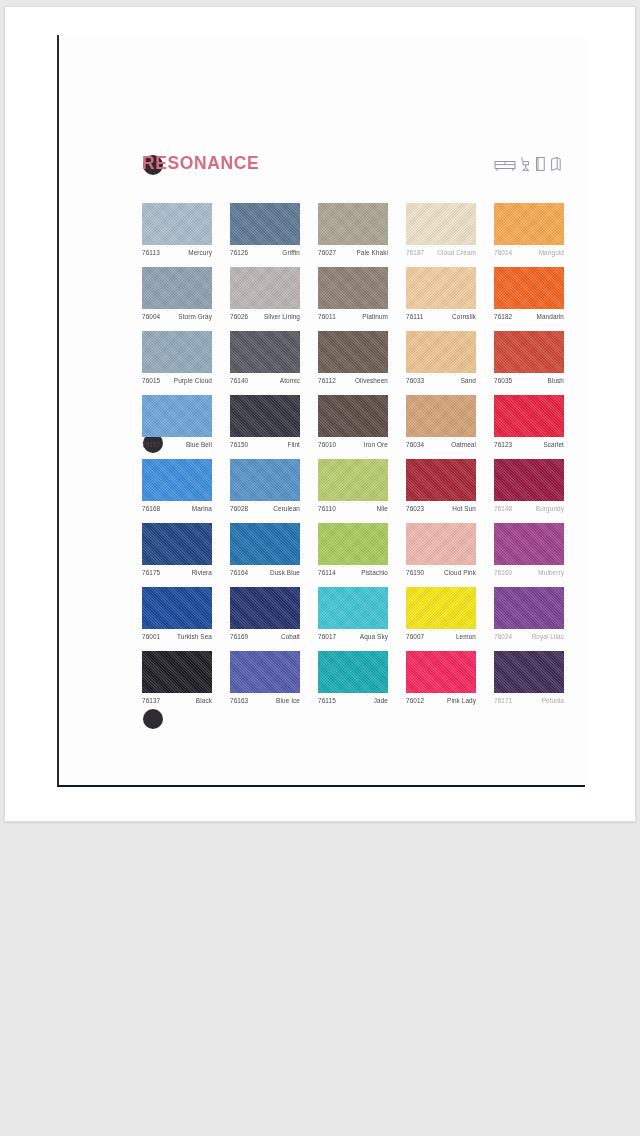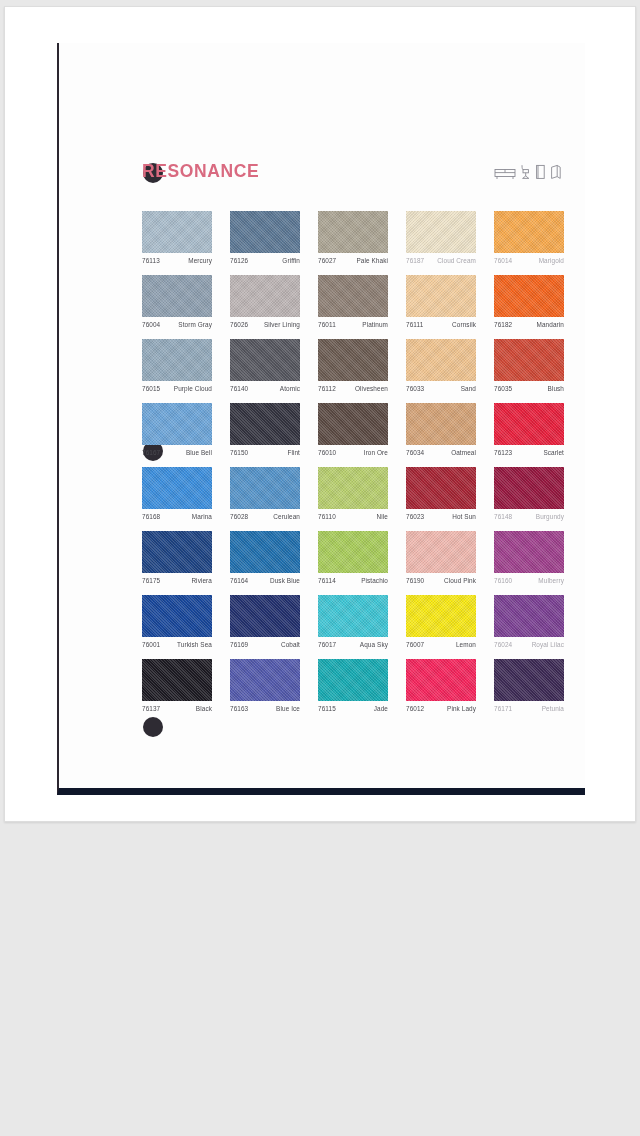--- a/index.html
+++ b/index.html
@@ -25,27 +25,27 @@
     background: #ffffff;
     border: 1px solid #dddddd;
     box-sizing: border-box;
     box-shadow: 0 1px 2px rgba(0,0,0,0.10);
   }
 
   
   #sheet {
     position: absolute;
     left: 52px;
-    top: 36px;
+    top: 28px;
     width: 528px;
     height: 752px;
     background: #fdfdfd;
     box-sizing: border-box;
     border-left: 2px solid #2b2630;
-    border-bottom: 7px solid #0f172a;
+    border-bottom: 2px solid #0f172a;
   }
 
   
   .punch-hole {
     position: absolute;
     width: 20px;
     height: 20px;
     border-radius: 50%;
     background: #2e2b33;
   }

